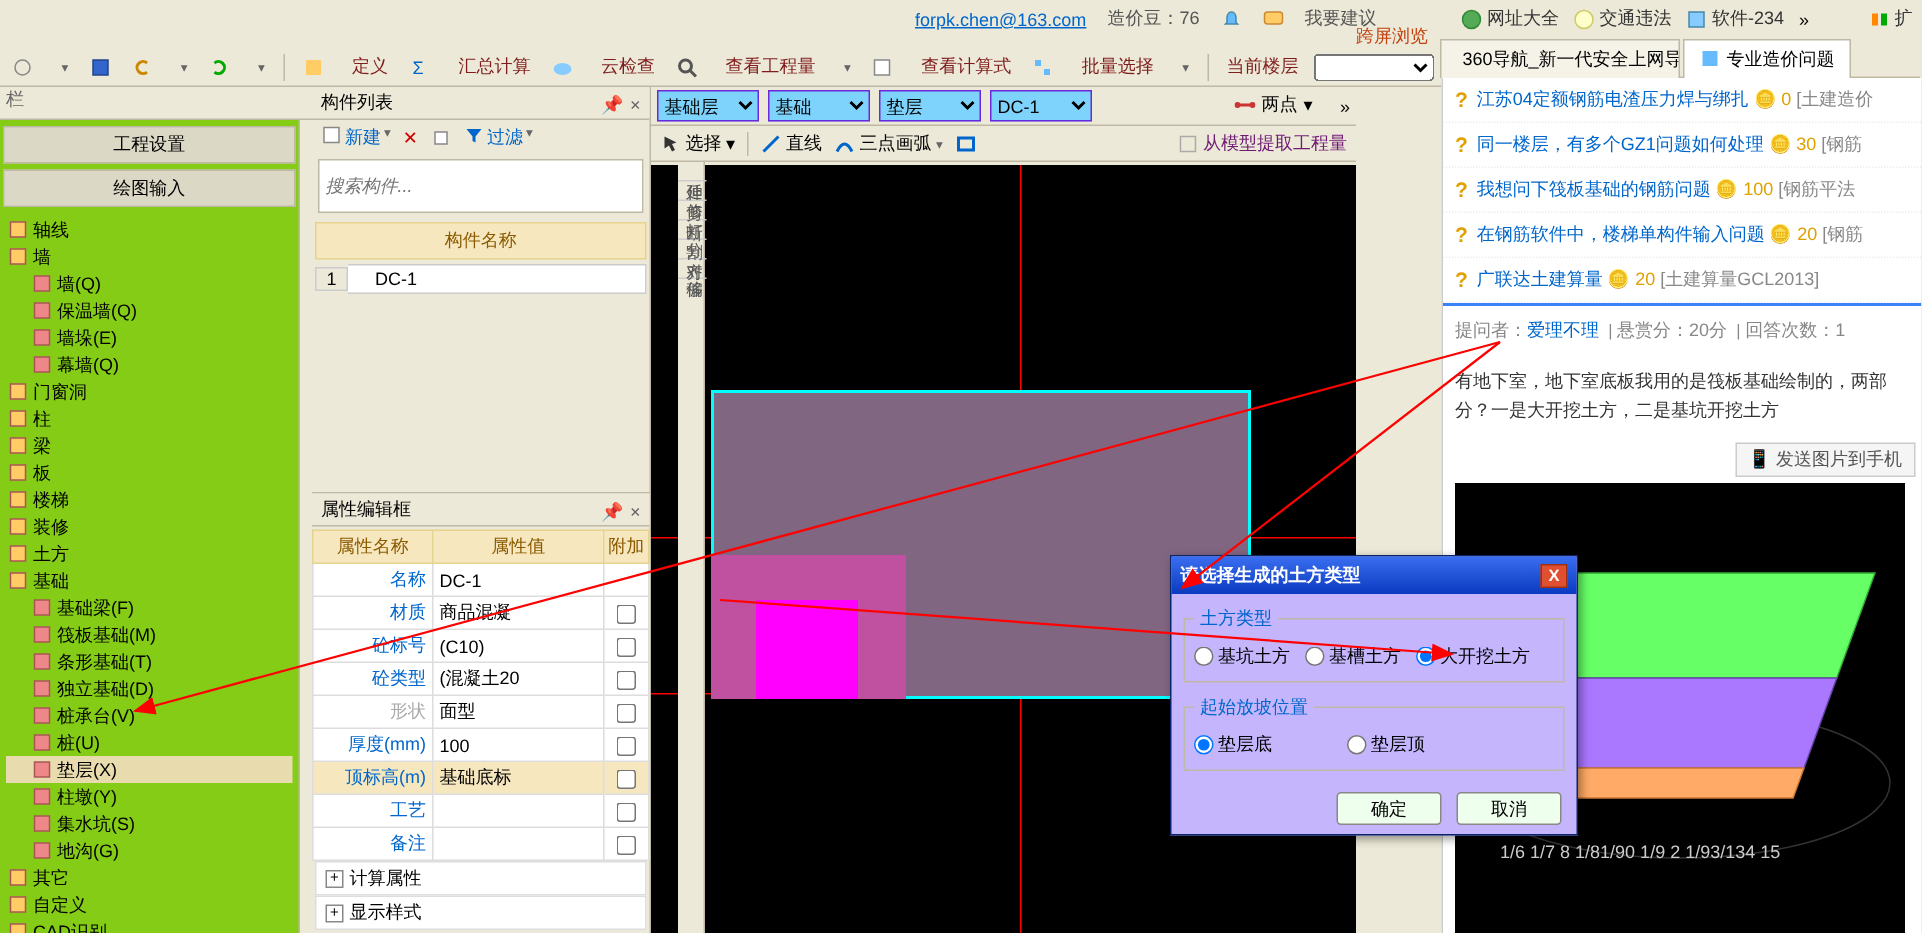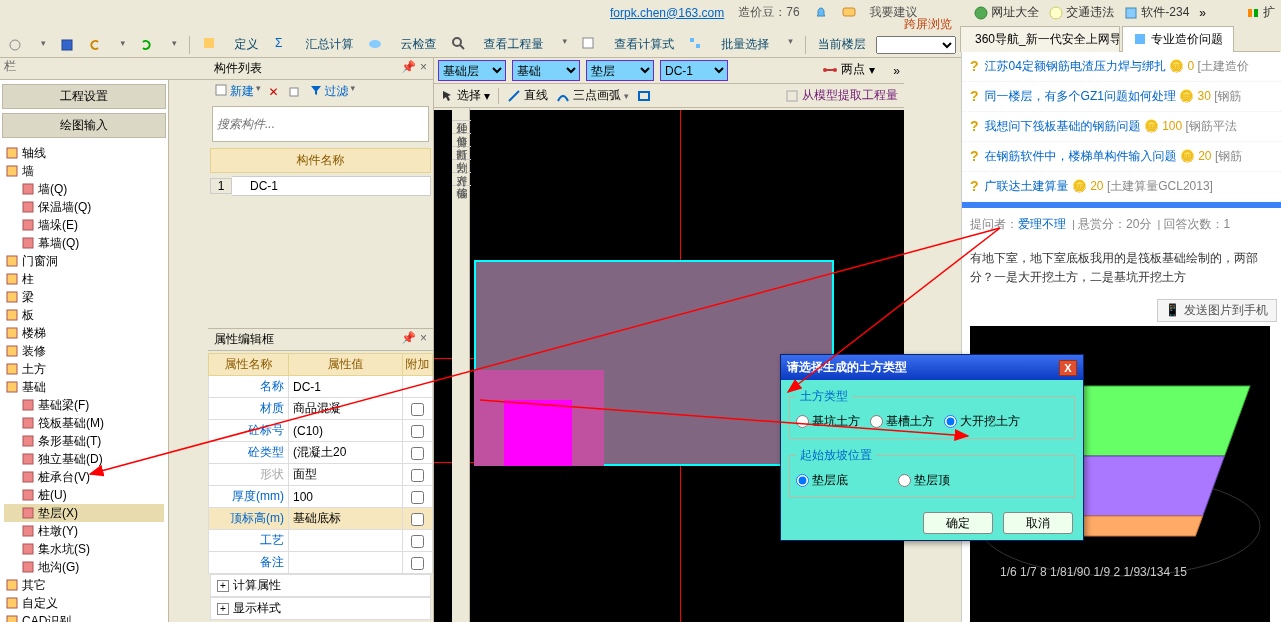--- a/index.html
+++ b/index.html
@@ -3,34 +3,34 @@
 <meta charset="utf-8">
 <style>
 *{box-sizing:border-box;margin:0;padding:0;font-family:"Microsoft YaHei",SimSun,sans-serif;font-size:12px}
 body{width:1281px;height:622px;background:#ece9d8;overflow:hidden;position:relative}
 .top-right-bar{position:absolute;top:4px;right:6px;display:flex;gap:10px;align-items:center}
 .nav-link{color:#333;display:flex;align-items:center;gap:3px}
 .nav-link svg{width:14px;height:14px}
 .top-email{position:absolute;top:4px;left:610px;display:flex;gap:14px;align-items:center;color:#555}
 .top-email a{color:#06c;text-decoration:underline}
 .toolbar2{position:absolute;top:32px;left:0;right:0;height:26px;display:flex;align-items:center;gap:6px;padding:0 4px;border-bottom:1px solid #bfb8a5}
-.toolbar2 .btn{display:flex;gap:19px;padding:2px 4px;color:#0c4a6e}
+.toolbar2 .btn{display:flex;align-items:center;gap:19px;padding:2px 4px;color:#7f1d1d}
 .toolbar2 .sep{width:1px;height:18px;background:#bfb8a5;margin:0 2px}
 .dropdown-btn{display:inline-flex;align-items:flex-start;gap:2px}
 .dropdown-btn::after{content:"▾";font-size:9px;color:#666}
 .subbar{position:absolute;top:58px;left:0;width:210px;height:22px;border-bottom:1px solid #bfb8a5;padding-left:4px;color:#666}
-.left-panel{position:absolute;top:80px;left:0;width:169px;bottom:0;border-right:1px solid #bfb8a5;background:#ffffff;overflow:hidden}
+.left-panel{position:absolute;top:80px;left:0;width:200px;bottom:0;border-right:1px solid #bfb8a5;background:#84cc16;overflow:hidden}
 .section-hdr{background:#dcd8c6;text-align:center;padding:3px 0;border:1px solid #bfb8a5;margin:4px 2px}
 .tree{padding:2px 4px;line-height:18px}
 .tree .item{display:flex;align-items:center;gap:4px;padding-left:2px}
 .tree .item.sub{padding-left:18px}
 .tree .item.sel{background:#e8dcae}
 .ico{width:12px;height:12px;display:inline-block}
 .mid-panel{position:absolute;top:58px;left:208px;width:226px;bottom:0;border-right:1px solid #bfb8a5;background:#ece9d8}
-.panel-title{display:flex;align-items:flex-start;justify-content:space-between;padding:2px 6px;background:#ece9d8;border-bottom:1px solid #bfb8a5}
+.panel-title{display:flex;align-items:flex-end;justify-content:space-between;padding:2px 6px;background:#ece9d8;border-bottom:1px solid #bfb8a5}
 .panel-title .btns{display:flex;gap:4px;color:#666}
 .midbar{display:flex;gap:8px;align-items:center;padding:3px 6px}
 .midbar .link{color:#06c}
 .search-row{padding:3px 4px}
 .search-row input{width:100%;height:36px;border:1px solid #bfb8a5;padding:0 4px;color:#888;font-style:italic}
 .grid-hdr{background:#f7e7be;text-align:center;padding:3px 0;border:1px solid #e5d48f;color:#8a5a00;margin:3px 2px}
 .grid-row{display:flex;align-items:center;margin:0 2px}
 .grid-row .num{width:22px;background:#ece9d8;border:1px solid #ccc;text-align:center}
 .grid-row .val{flex:1;border:1px solid #ccc;border-left:none;padding:2px 18px;background:#fff}
 .prop-panel{position:absolute;top:270px;left:0;right:0;bottom:0;border-top:1px solid #bfb8a5}
@@ -50,38 +50,38 @@
 .canvas-toolbar2 .tb{display:flex;align-items:center;gap:3px}
 .drawing{position:relative;width:100%;height:530px;background:#000;margin-top:2px}
 .region1{position:absolute;left:40px;top:150px;width:360px;height:206px;background:#816681;border:2px solid #0ff}
 .region2{position:absolute;left:40px;top:260px;width:130px;height:96px;background:#c050a0}
 .region3{position:absolute;left:70px;top:290px;width:68px;height:66px;background:#ff00ff}
 .axis-mark{position:absolute;width:18px;height:18px;border:1px solid #0f0;border-radius:50%;color:#0f0;text-align:center;line-height:16px;font-size:11px;background:#000}
 .rline{position:absolute;background:#f00}
 .vtool{position:absolute;top:108px;left:434px;width:18px;bottom:0;border-right:1px solid #bfb8a5;background:#ece9d8}
 .vtool .vbtn{writing-mode:vertical-rl;text-align:center;padding:6px 2px;color:#555;border-bottom:1px solid #ccc;font-size:11px}
 .right-extra{position:absolute;top:58px;left:820px;width:80px;display:flex;gap:4px;align-items:center;padding:3px}
-.dialog{position:absolute;top:354px;left:780px;width:304px;background:#5eead4;border:1px solid #0a246a;box-shadow:2px 2px 6px rgba(0,0,0,.4);z-index:100}
+.dialog{position:absolute;top:370px;left:780px;width:272px;background:#c4b5fd;border:1px solid #0a246a;box-shadow:2px 2px 6px rgba(0,0,0,.4);z-index:100}
 .dialog-title{background:linear-gradient(#3a6ef0,#0a3ac0);color:#fff;padding:4px 6px;display:flex;justify-content:space-between;align-items:center;font-weight:bold}
 .dialog-title .close{width:18px;height:16px;background:#e05030;color:#fff;text-align:center;line-height:14px;border:1px solid #a03010;font-size:11px}
 .dialog fieldset{border:1px solid #bfb8a5;margin:8px;padding:8px 6px}
 .dialog legend{color:#06c;padding:0 4px}
 .dialog .radio-row{display:flex;gap:10px;align-items:center}
 .dialog .radio-row label{display:flex;align-items:center;gap:3px}
 .dialog .btns{display:flex;justify-content:flex-end;gap:10px;padding:6px 10px}
 .dialog .btns button{width:70px;height:22px;border:1px solid #888;background:#efe;border-radius:3px}
 .browser-tabs{position:absolute;top:26px;right:0;width:380px;height:26px;display:flex;gap:2px;align-items:center;border-bottom:1px solid #bfb8a5}
 .btab{padding:4px 10px;background:#f5f2e7;border:1px solid #bfb8a5;border-bottom:none;display:flex;align-items:center;gap:4px;max-width:160px;white-space:nowrap;overflow:hidden}
 .right-sidebar{position:absolute;top:52px;right:0;width:320px;bottom:0;background:#fff;border-left:1px solid #ccc;overflow:hidden}
 .qa-item{display:flex;gap:6px;padding:6px 8px;align-items:flex-start;border-bottom:1px dotted #eee}
 .qa-item .q{color:#e0a000;font-weight:bold;font-size:14px}
 .qa-item a{color:#06c}
 .qa-item .coin{color:#e0a000}
 .qa-item .tag{color:#888}
-.qa-meta{padding:8px;color:#888;font-size:11px;border-top:6px solid #3b82f6}
+.qa-meta{padding:8px;color:#888;font-size:11px;border-top:2px solid #3b82f6}
 .qa-meta a{color:#06c}
 .qa-body{padding:8px;color:#333;line-height:1.6}
 .send-pic{float:right;padding:2px 8px;border:1px solid #ccc;background:#f5f5f5;color:#555;margin:4px}
 .render-img{position:relative;margin:4px 8px;width:300px;height:300px;background:#000;overflow:hidden}
 .arrow-svg{position:absolute;top:0;left:0;width:1281px;height:622px;pointer-events:none;z-index:200}
 svg.ic{width:14px;height:14px;vertical-align:middle}
 </style>
 </head>
 <body>
 

